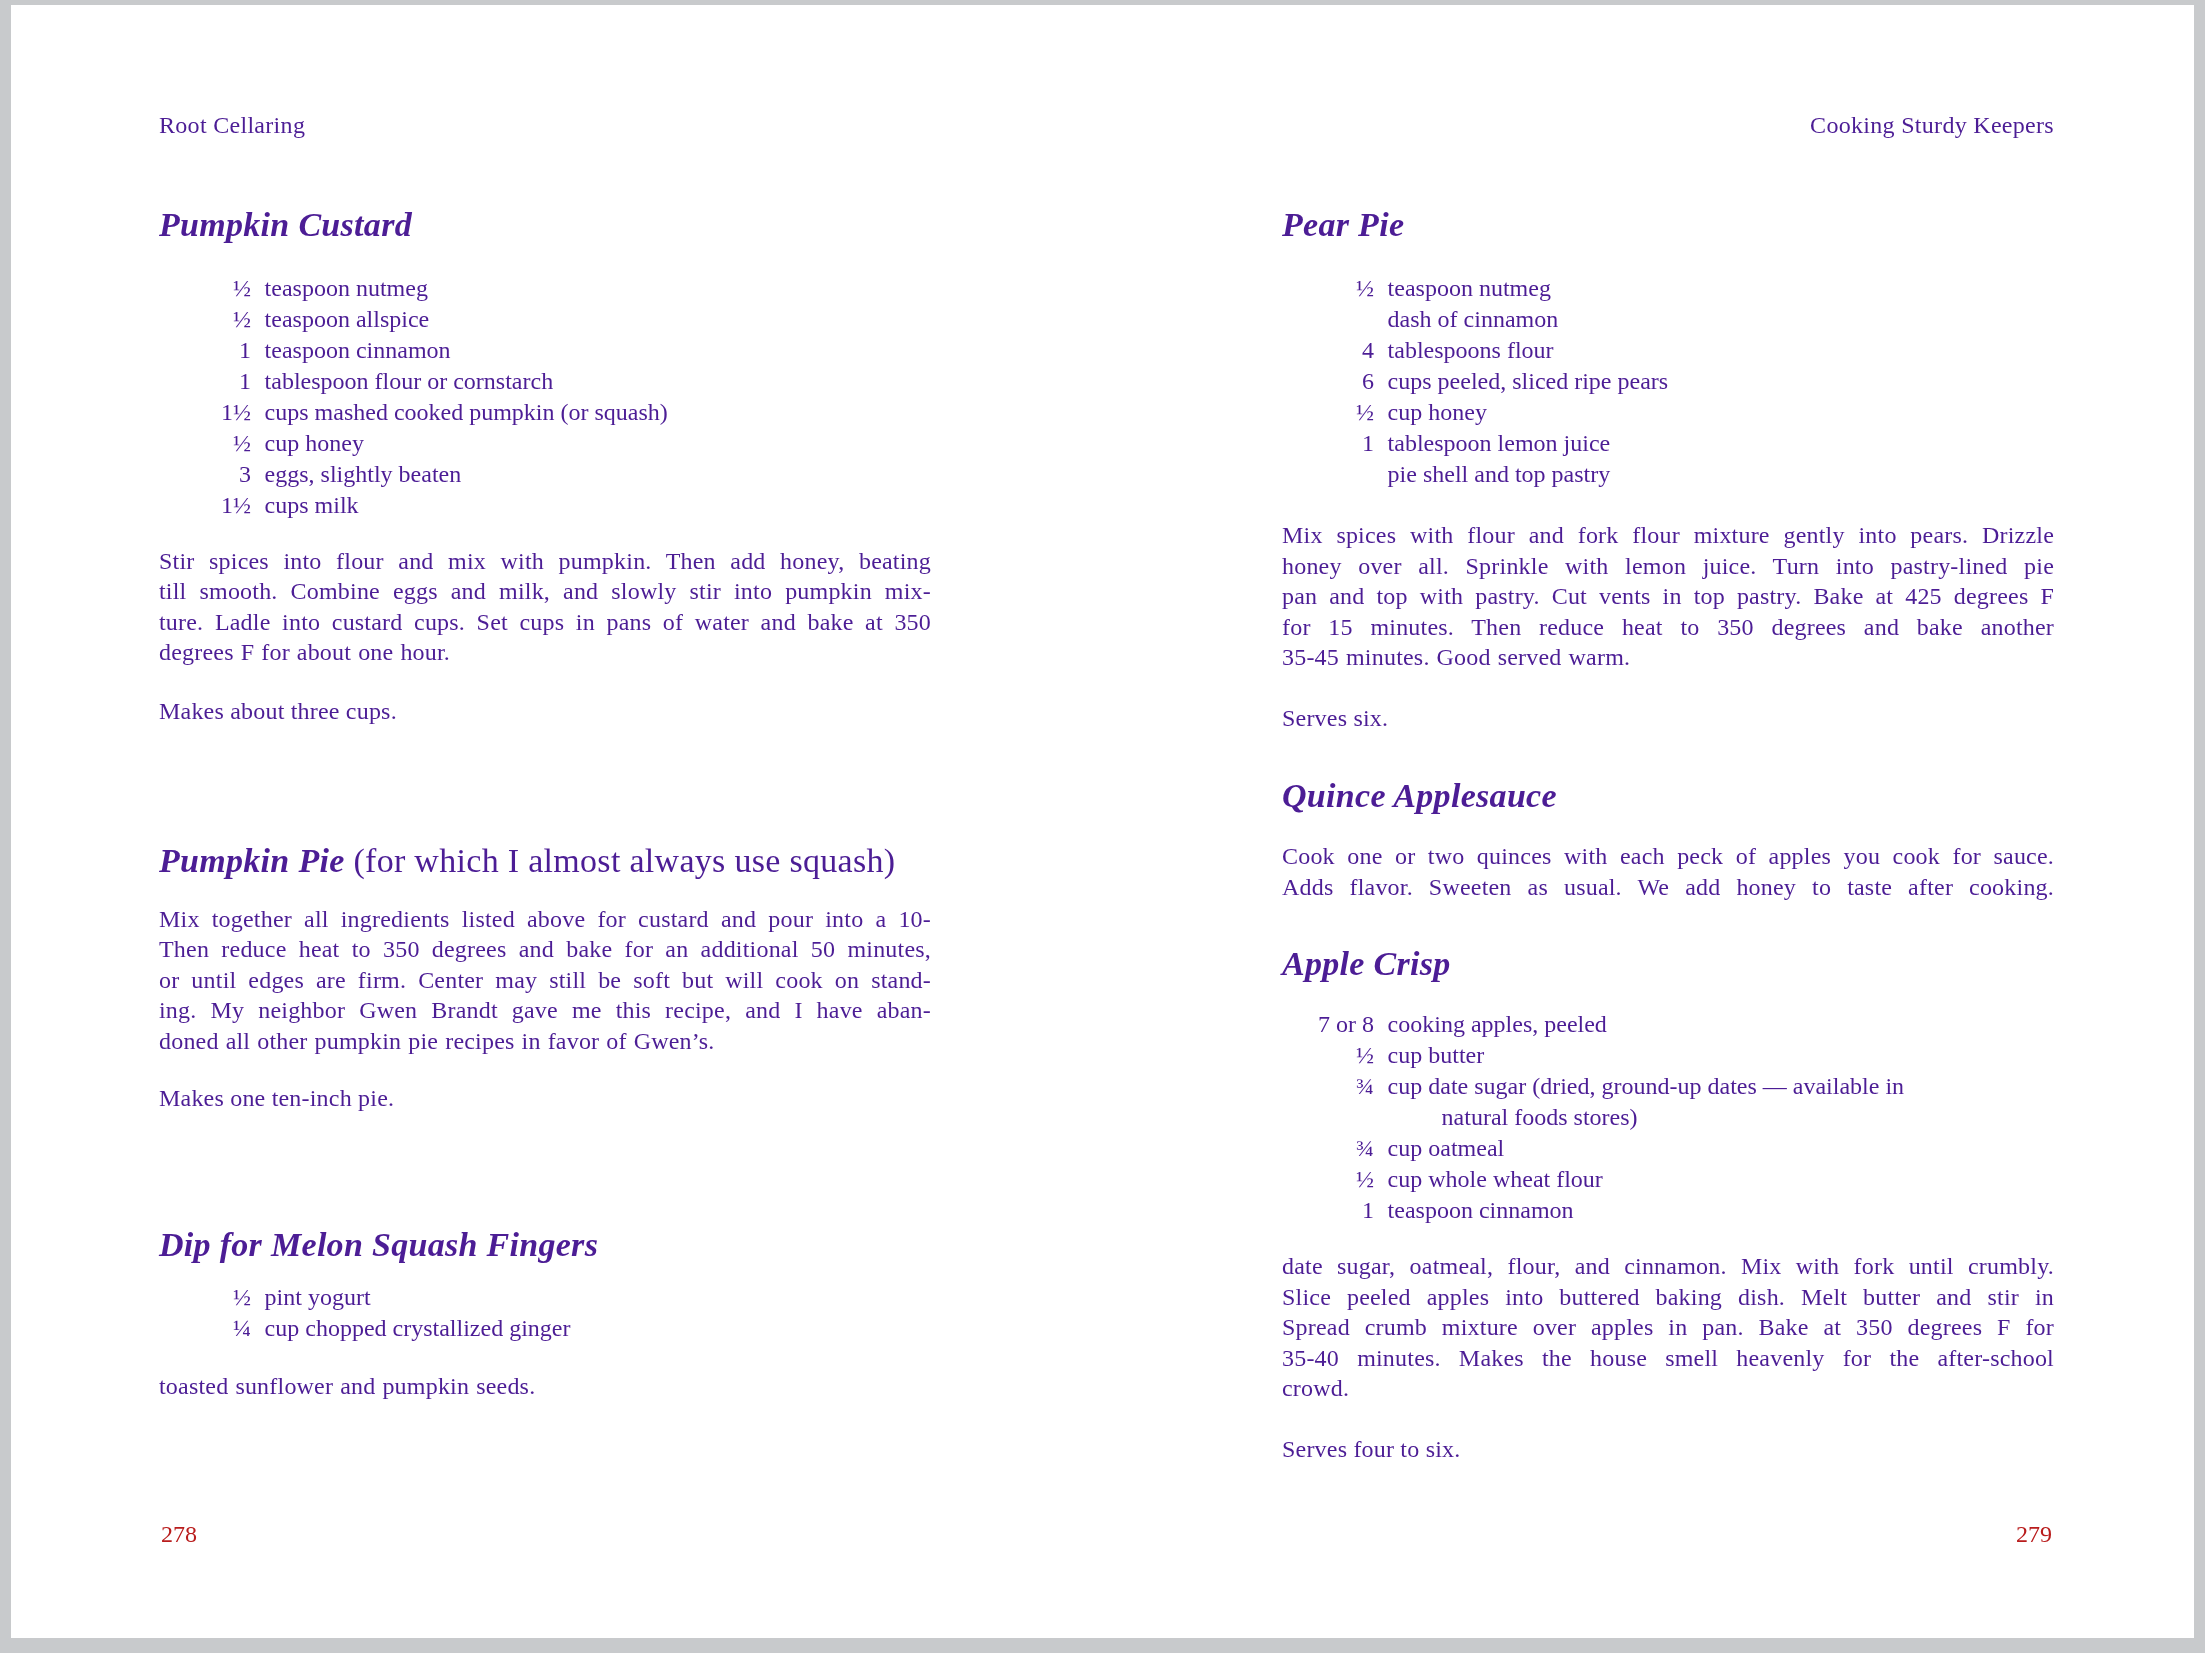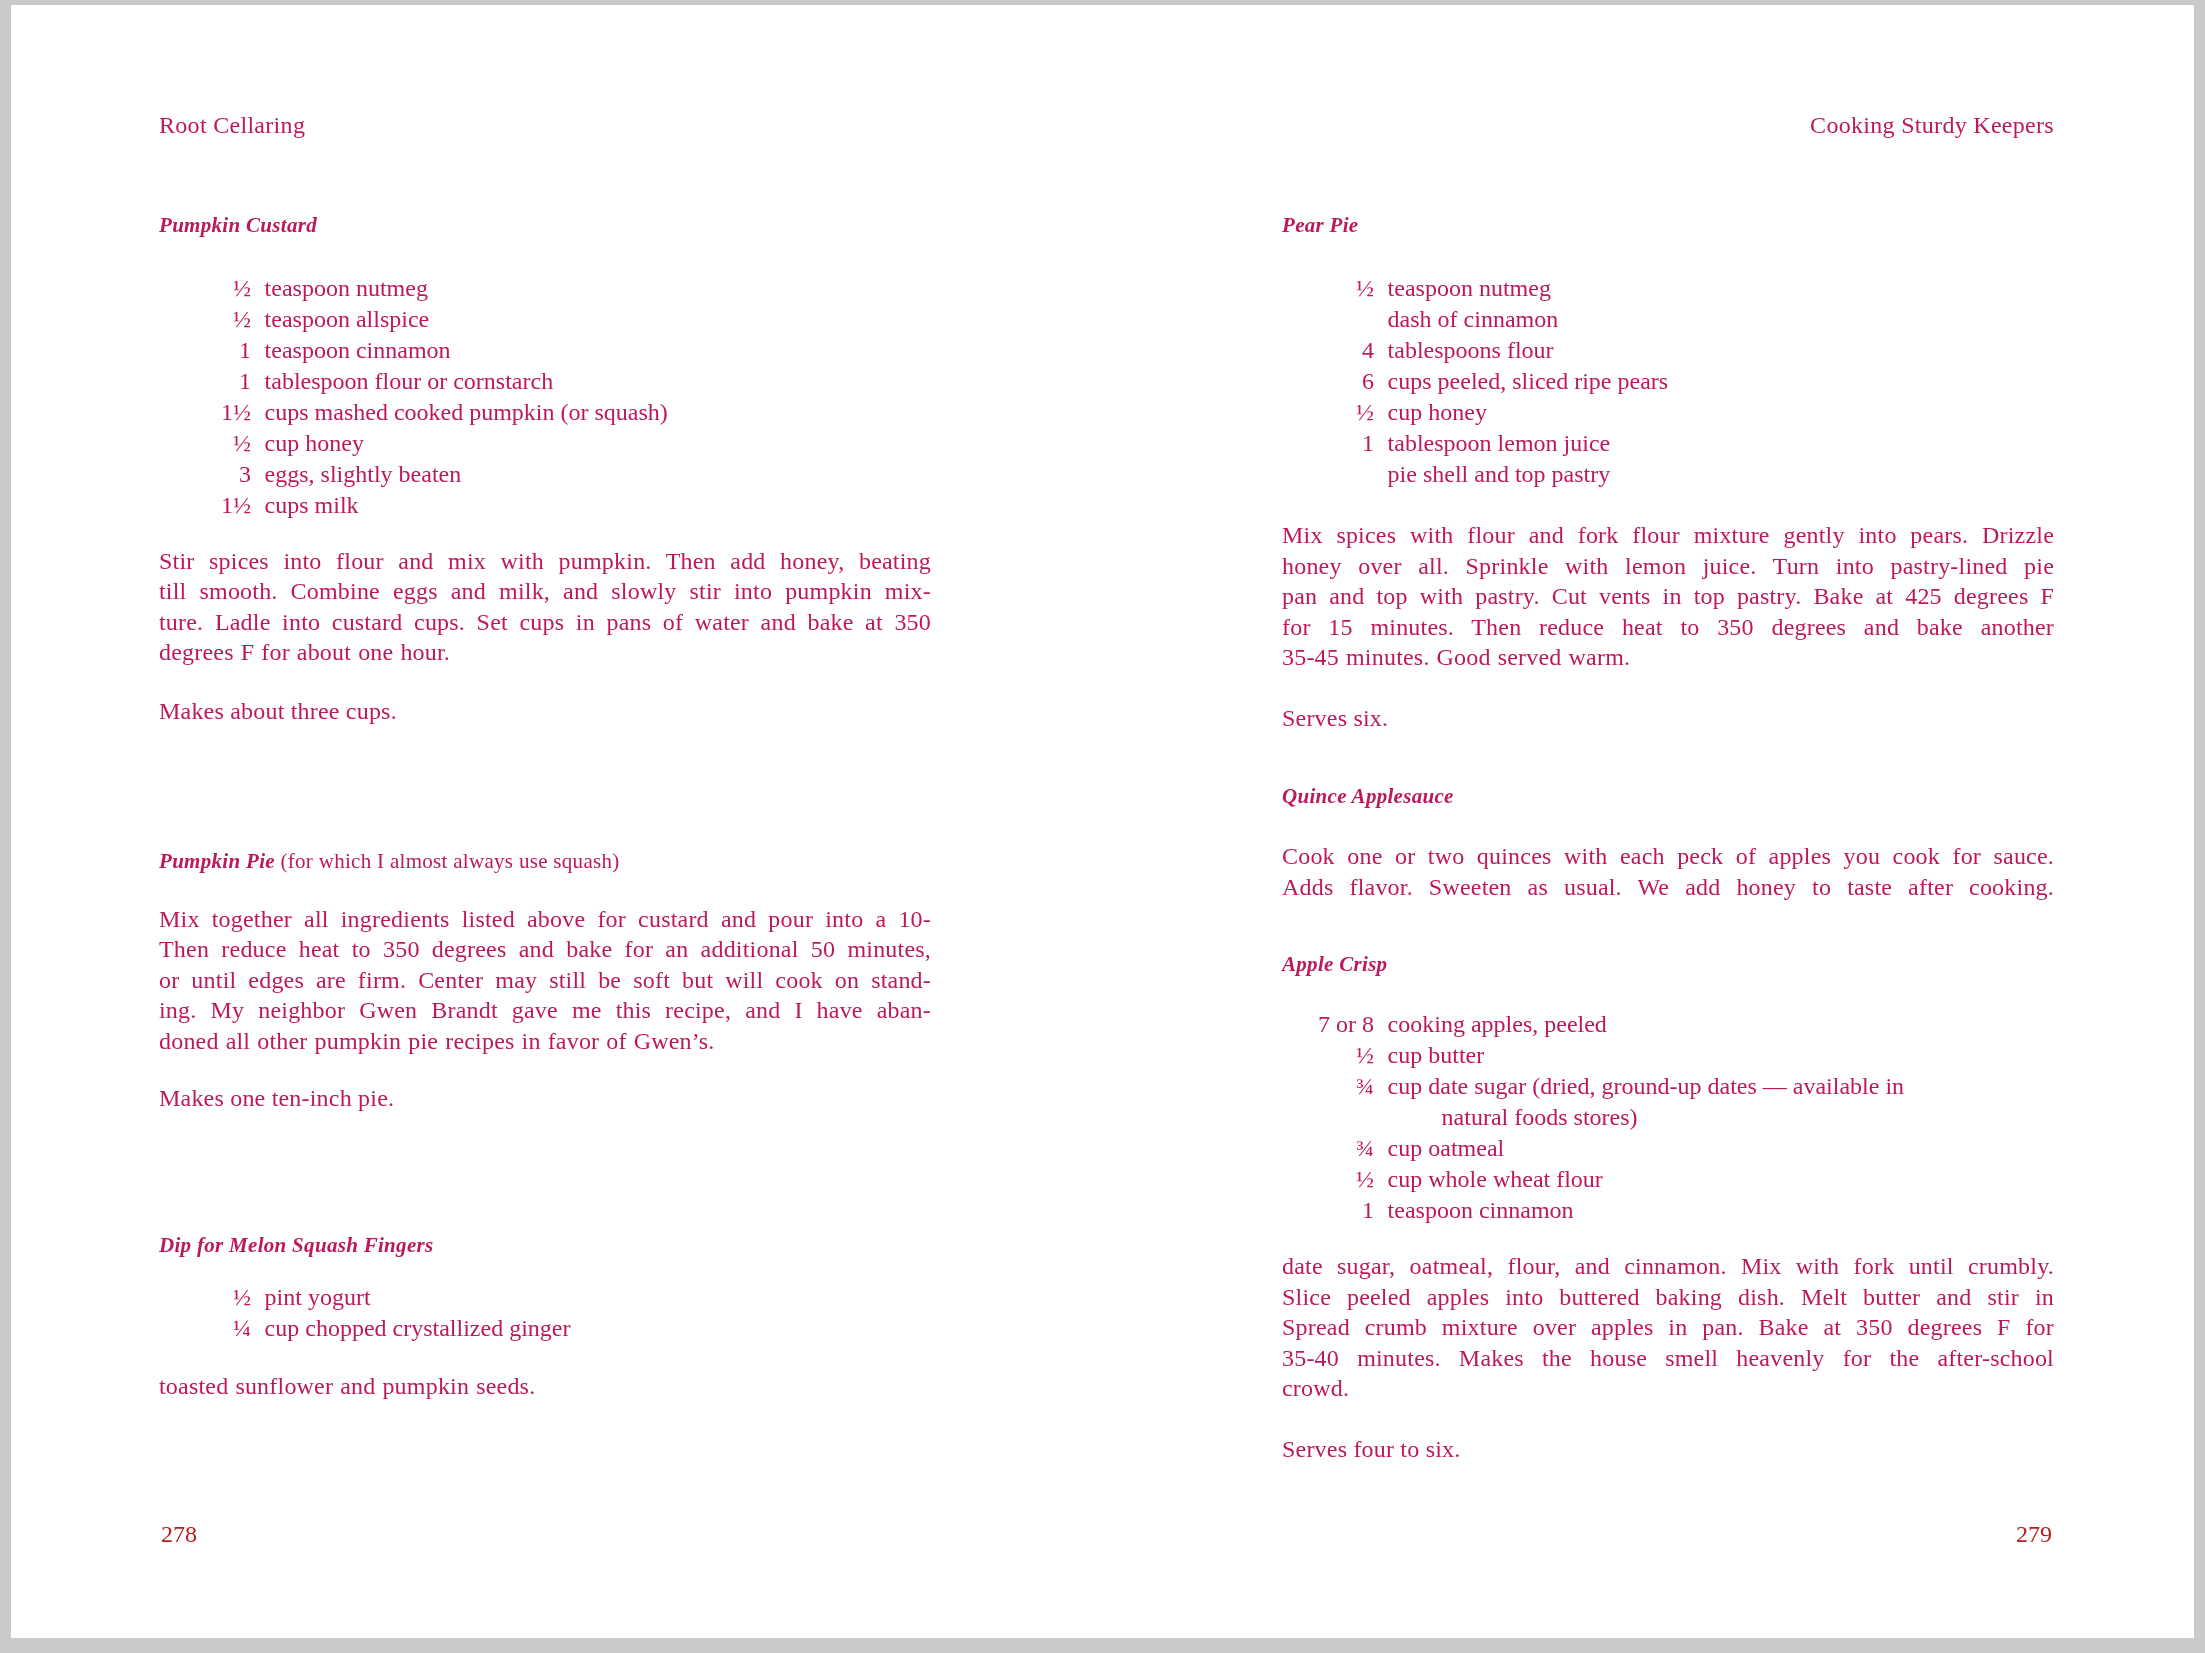--- a/index.html
+++ b/index.html
@@ -5,29 +5,29 @@
   html,body { margin:0; padding:0; }
   body {
     width:2205px; height:1654px; position:relative;
     background:#c8cacc;
     font-family:"Liberation Serif", serif;
   }
   .paper {
     position:absolute; left:11px; top:5.1px; width:2183px; height:1633px;
     background:#ffffff;
   }
-  .col { position:absolute; top:110px; width:772px; color:#be185d; }
+  .col { position:absolute; top:110px; width:772px; color:#4c1d95; }
   .col-left  { left:159px; }
   .col-right { left:1282px; }
 
   .running-head { font-size:24px; line-height:30.5px; letter-spacing:0.3px; }
   .running-head.right { text-align:right; }
 
   .recipe-title {
-    font-size:21px; line-height:34px; font-weight:bold; font-style:italic;
+    font-size:34px; line-height:34px; font-weight:bold; font-style:italic;
     letter-spacing:0.3px;
   }
   .recipe-title .title-note { font-weight:normal; font-style:normal; }
 
   .ing-row { display:flex; font-size:24px; line-height:31px; }
   .ing-qty { flex:0 0 92px; text-align:right; }
   .ing-name { padding-left:13.6px; }
   .ing-cont { padding-left:54px; }
 
   .method { font-size:24px; }

